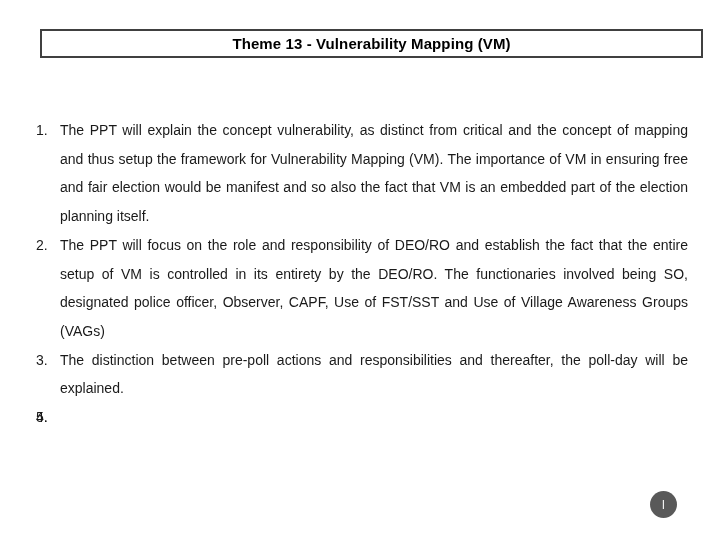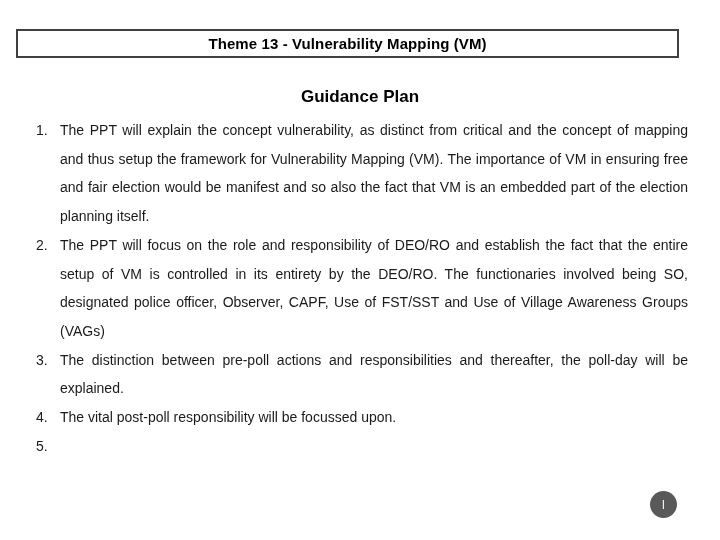--- a/index.html
+++ b/index.html
@@ -7,21 +7,21 @@
     position: relative;
     width: 720px;
     height: 540px;
     background: #ffffff;
     font-family: "Liberation Sans", sans-serif;
     color: #1a1a1a;
     overflow: hidden;
   }
   .title-box {
     position: absolute;
-    left: 16px;
+    left: 40px;
     top: 29px;
     width: 663px;
     height: 29px;
     box-sizing: border-box;
     border: 2px solid #404040;
     display: flex;
     align-items: center;
     justify-content: center;
     font-size: 15px;
     font-weight: bold;
@@ -80,38 +80,36 @@
 </style>
 </head>
 <body>
 
 <div class="slide">
 
   <div class="title-box">
     <span>Theme 13 - Vulnerability Mapping (VM)</span>
   </div>
 
-  <div class="heading">Guidance Plan</div>
 
   <ol class="guidance-list">
     <li class="guidance-item">
       <span class="item-number">1.</span>
       <span class="item-text">The PPT will explain the concept vulnerability, as distinct from critical and the concept of mapping and thus setup the framework for Vulnerability Mapping (VM). The importance of VM in ensuring free and fair election would be manifest and so also the fact that VM is an embedded part of the election planning itself.</span>
     </li>
     <li class="guidance-item">
       <span class="item-number">2.</span>
       <span class="item-text">The PPT will focus on the role and responsibility of DEO/RO and establish the fact that the entire setup of VM is controlled in its entirety by the DEO/RO. The functionaries involved being SO, designated police officer, Observer, CAPF, Use of FST/SST and Use of Village Awareness Groups (VAGs)</span>
     </li>
     <li class="guidance-item">
       <span class="item-number">3.</span>
       <span class="item-text">The distinction between pre-poll actions and responsibilities and thereafter, the poll-day will be explained.</span>
     </li>
     <li class="guidance-item">
       <span class="item-number">4.</span>
-      <span class="item-text">The vital post-poll responsibility will be focussed upon.</span>
     </li>
     <li class="guidance-item">
       <span class="item-number">5.</span>
     </li>
   </ol>
 
   <div class="page-number-badge">
     <span>I</span>
   </div>
 

